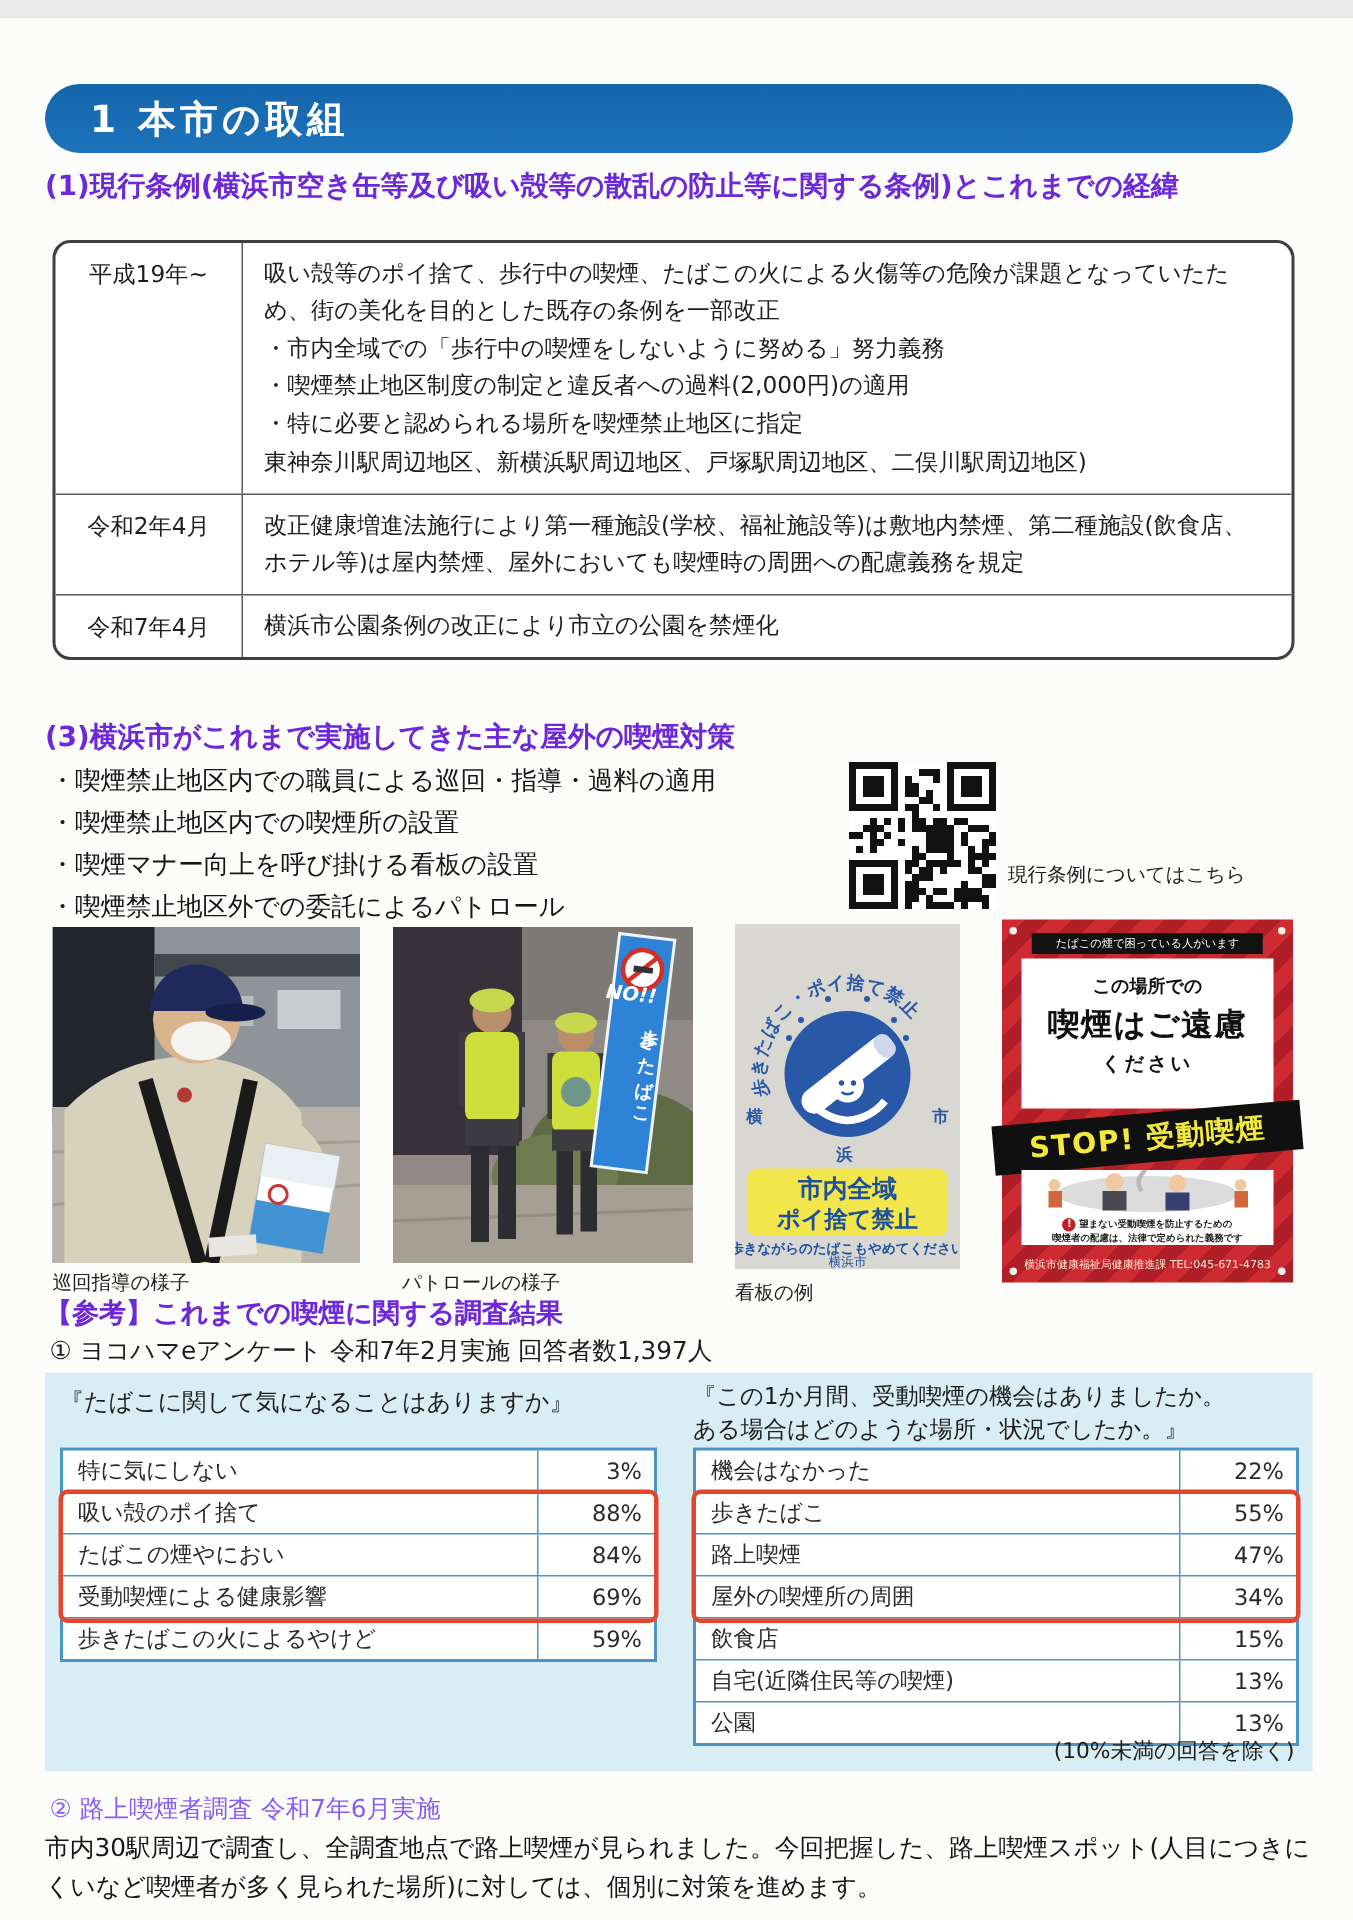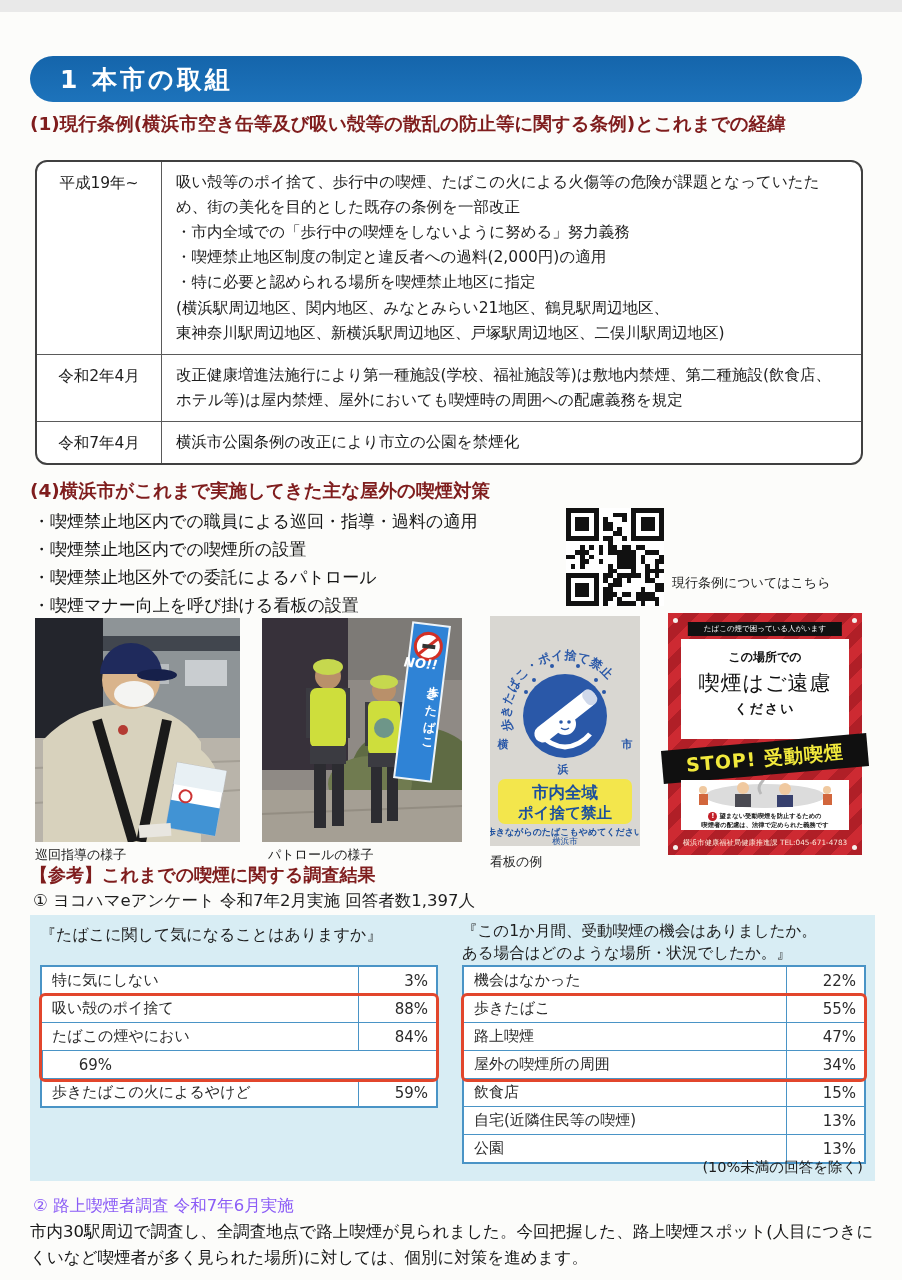--- a/index.html
+++ b/index.html
@@ -2,21 +2,21 @@
 <html><head>
 <meta charset="utf-8">
 <style>
   html,body{margin:0;padding:0;background:#e9e9e9;}
   .page{position:relative;width:902px;height:1280px;margin:12px auto;background:#fcfcfa;
         font-family:"DejaVu Sans",sans-serif;overflow:hidden;color:#222;}
   
   .banner{position:absolute;left:30px;top:44px;width:832px;height:46px;border-radius:23px;
           background:linear-gradient(#1565ab,#1d73bb);color:#fff;font-size:25px;font-weight:700;
           display:flex;align-items:center;padding-left:30px;box-sizing:border-box;letter-spacing:3px;}
-  .h-navy{color:#7f1d1d;font-weight:700;}
+  .h-navy{color:#6d28d9;font-weight:700;}
   .h1{position:absolute;left:30px;top:99px;font-size:18.5px;}
   .h2{position:absolute;left:30px;top:466px;font-size:18.5px;}
   
   .table1{position:absolute;left:35px;top:148px;width:828px;border:2px solid #404040;
           border-radius:12px;overflow:hidden;background:#fff;box-sizing:border-box;}
   .t1row{display:flex;border-top:1.5px solid #5a5a5a;}
   .t1row:first-child{border-top:none;}
   .t1date{flex:0 0 124px;border-right:1.5px solid #5a5a5a;text-align:center;
           padding-top:11px;font-size:15.5px;color:#1d1d1d;}
   .t1content{flex:1;padding:8px 16px 8px 14px;font-size:15.5px;line-height:1.62;color:#1d1d1d;}
@@ -39,21 +39,21 @@
   
   .sign1{position:absolute;left:490px;top:604px;width:150px;height:230px;background:#d9d7d2;}
   
   .sign2{position:absolute;left:668px;top:601px;width:194px;height:242px;
          background:repeating-linear-gradient(135deg,#cd2a32 0 11px,#b01f27 11px 22px);}
   .s2dot{position:absolute;width:5px;height:5px;border-radius:50%;background:#f4f1ec;}
   .s2tag{position:absolute;top:9px;left:50%;transform:translateX(-50%);background:#111;color:#fff;
          font-size:7.5px;padding:2px 16px;white-space:nowrap;}
   .s2panel{position:absolute;top:26px;left:13px;right:13px;height:100px;background:#fff;text-align:center;color:#111;}
   .s2l1{font-size:12px;font-weight:700;margin-top:10px;}
-  .s2l2{font-size:21px;font-weight:400;letter-spacing:1px;margin-top:3px;}
+  .s2l2{font-size:21px;font-weight:700;letter-spacing:1px;margin-top:3px;}
   .s2l3{font-size:13px;font-weight:700;margin-top:3px;letter-spacing:2px;}
   .s2band{position:absolute;top:129px;left:-6px;right:-6px;height:33px;background:#101010;
           transform:rotate(-5deg);display:flex;align-items:center;justify-content:center;
           color:#f2e93c;font-weight:700;font-size:19px;letter-spacing:1px;}
   .s2illus{position:absolute;top:167px;left:13px;right:13px;height:50px;background:#fff;text-align:center;}
   .s2note{font-size:6.3px;color:#222;line-height:1.35;font-weight:700;}
   .s2excl{display:inline-block;width:9px;height:9px;border-radius:50%;background:#c21f28;color:#fff;
           font-size:7px;font-weight:700;line-height:9px;vertical-align:middle;margin-right:2px;}
   .s2footer{position:absolute;bottom:7px;width:100%;text-align:center;color:#fde8d9;font-size:7.3px;}
   
@@ -89,45 +89,44 @@
   <div class="h1 h-navy">(1)現行条例(横浜市空き缶等及び吸い殻等の散乱の防止等に関する条例)とこれまでの経緯</div>
 
   <div class="table1">
     <div class="t1row">
       <div class="t1date">平成19年~</div>
       <div class="t1content">
         <p>吸い殻等のポイ捨て、歩行中の喫煙、たばこの火による火傷等の危険が課題となっていたため、街の美化を目的とした既存の条例を一部改正</p>
         <p>・市内全域での「歩行中の喫煙をしないように努める」努力義務</p>
         <p>・喫煙禁止地区制度の制定と違反者への過料(2,000円)の適用</p>
         <p>・特に必要と認められる場所を喫煙禁止地区に指定</p>
-        <p>(横浜駅周辺地区、関内地区、みなとみらい21地区、鶴見駅周辺地区、</p>
         <p>東神奈川駅周辺地区、新横浜駅周辺地区、戸塚駅周辺地区、二俣川駅周辺地区)</p>
       </div>
     </div>
     <div class="t1row">
       <div class="t1date">令和2年4月</div>
       <div class="t1content">
         <p>改正健康増進法施行により第一種施設(学校、福祉施設等)は敷地内禁煙、第二種施設(飲食店、ホテル等)は屋内禁煙、屋外においても喫煙時の周囲への配慮義務を規定</p>
       </div>
     </div>
     <div class="t1row">
       <div class="t1date">令和7年4月</div>
       <div class="t1content">
         <p>横浜市公園条例の改正により市立の公園を禁煙化</p>
       </div>
     </div>
   </div>
 
-  <div class="h2 h-navy">(4)横浜市がこれまで実施してきた主な屋外の喫煙対策</div>
+  <div class="h2 h-navy">(3)横浜市がこれまで実施してきた主な屋外の喫煙対策</div>
 
   <div class="bullets">
     <div>・喫煙禁止地区内での職員による巡回・指導・過料の適用</div>
     <div>・喫煙禁止地区内での喫煙所の設置</div>
+    <div>・喫煙マナー向上を呼び掛ける看板の設置</div>
     <div>・喫煙禁止地区外での委託によるパトロール</div>
-    <div>・喫煙マナー向上を呼び掛ける看板の設置</div>
   </div>
 
   <div class="qr">
     <svg id="qr-svg" viewBox="0 0 21 21">
         <rect x="10" y="1" width="1" height="1"></rect>
         <rect x="11" y="1" width="1" height="1"></rect>
         <rect x="12" y="1" width="1" height="1"></rect>
         <rect x="8" y="2" width="1" height="1"></rect>
         <rect x="12" y="2" width="1" height="1"></rect>
         <rect x="8" y="3" width="1" height="1"></rect>
@@ -425,20 +424,21 @@
       </div>
       <div class="srow">
         <div class="slabel">吸い殻のポイ捨て</div>
         <div class="sval">88%</div>
       </div>
       <div class="srow">
         <div class="slabel">たばこの煙やにおい</div>
         <div class="sval">84%</div>
       </div>
       <div class="srow">
+        <div class="slabel">受動喫煙による健康影響</div>
         <div class="sval">69%</div>
       </div>
       <div class="srow">
         <div class="slabel">歩きたばこの火によるやけど</div>
         <div class="sval">59%</div>
       </div>
       <div class="red-overlay"></div>
     </div>
 
     <div class="stable rtable">

